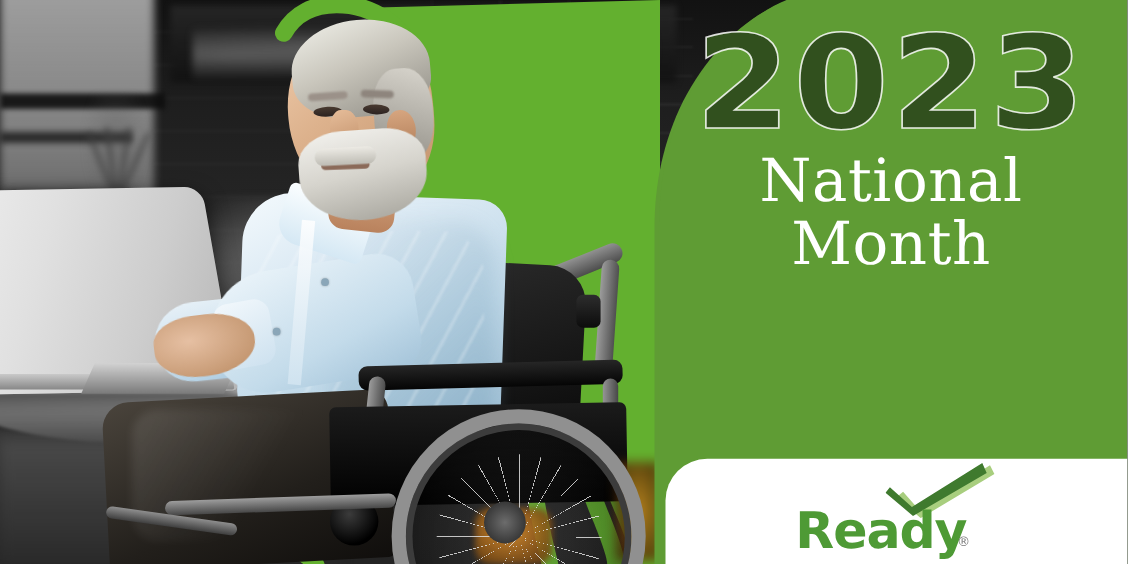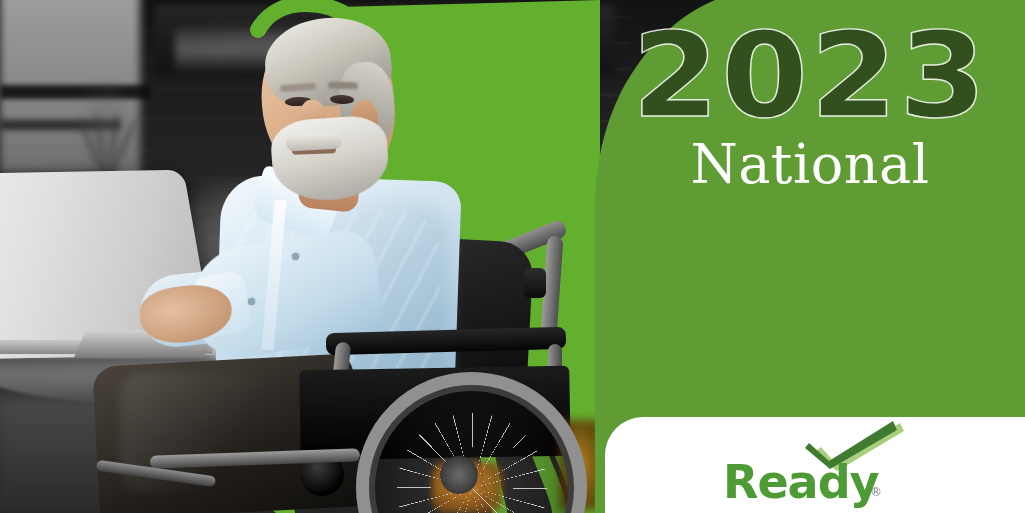--- a/index.html
+++ b/index.html
@@ -588,20 +588,21 @@
                L22,513 L452,513 Z" fill="#5F9C34"></path>
       <path d="M452,0 L142,0 C104,16 70,50 48,96 C32,132 26,170 26,208
                L26,513 L452,513 Z" fill="#5F9C34"></path>
     </svg>
   </div>
 
   <div id="panel-content">
     <div id="year">2023</div>
     <div id="headline">
       <div>National</div>
+      <div>Month</div>
     </div>
   </div>
 
   <div id="ready-card">
     <div id="ready-logo">
       <svg id="ready-check" viewBox="0 0 106 50">
         <path d="M16,26 L30,42 L95,2 L99,10 L32,50 L10,31 Z" fill="#A8CE7E"></path>
         <path d="M4,22 L24,40 L88,0 L92,9 L25,48 L0,27 Z" fill="#3F7A2E"></path>
       </svg>
       <div id="ready-word">Ready</div>

